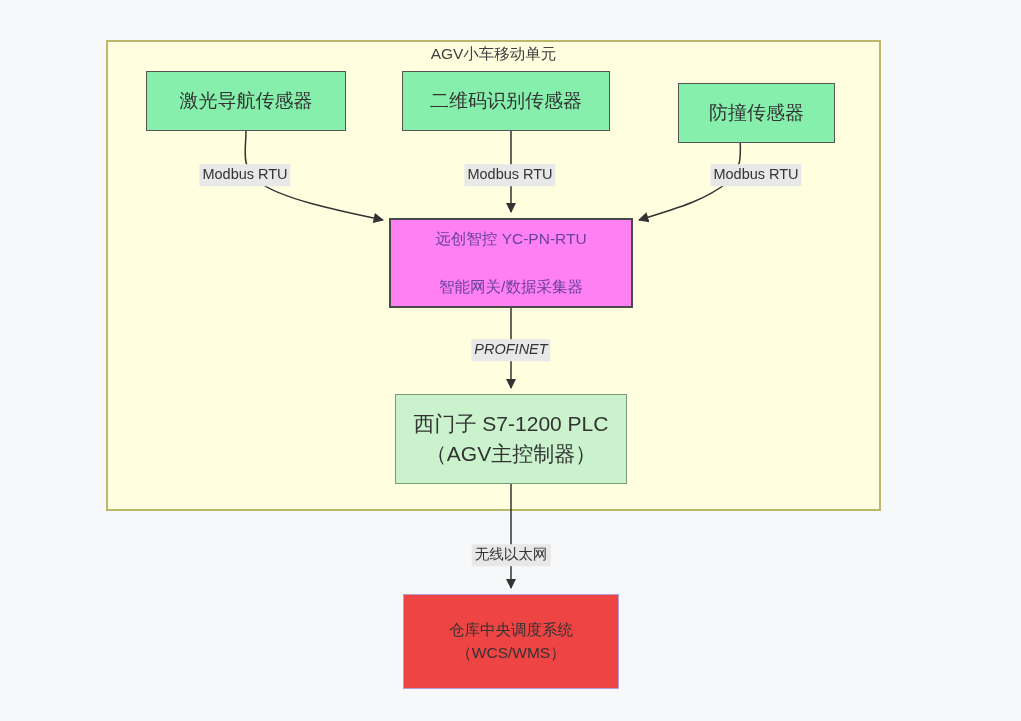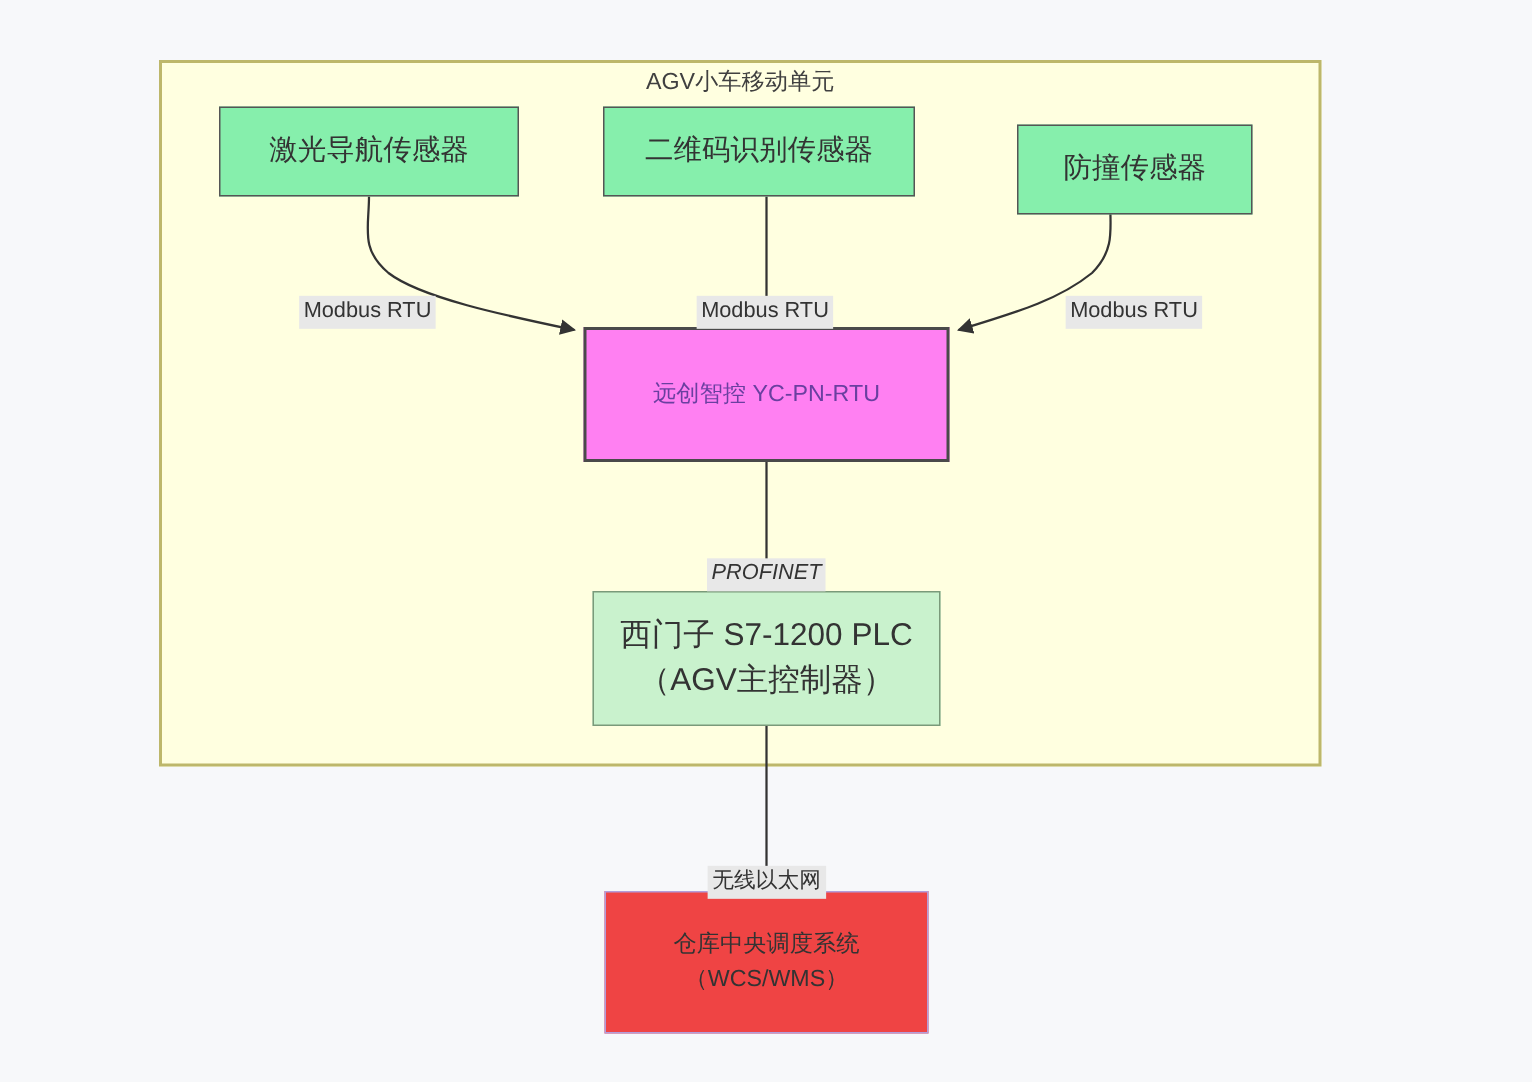--- a/index.html
+++ b/index.html
@@ -102,21 +102,20 @@
   
   .edge-label {
     position: absolute;
     background: #e8e8e8;
     color: #333333;
     font-size: 14.5px;
     line-height: 1.35;
     padding: 1px 3px;
     white-space: nowrap;
     transform: translate(-50%, -50%);
-    margin-top: 33px;
   }
   #lbl-modbus-1 { left: 245px; top: 175px; }
   #lbl-modbus-2 { left: 510px; top: 175px; }
   #lbl-modbus-3 { left: 756px; top: 175px; }
   #lbl-profinet { left: 511px; top: 350px; font-style: italic; }
   #lbl-wireless { left: 511px; top: 555px; }
 </style>
 </head>
 <body>
 
@@ -151,20 +150,21 @@
   <div class="node sensor" id="node-qr">
     <span class="line">二维码识别传感器</span>
   </div>
 
   <div class="node sensor" id="node-collision">
     <span class="line">防撞传感器</span>
   </div>
 
   <div class="node gateway" id="node-gateway">
     <span class="line">远创智控 YC-PN-RTU</span>
+    <span class="line">智能网关/数据采集器</span>
   </div>
 
   <div class="node plc" id="node-plc">
     <span class="line">西门子 S7-1200 PLC</span>
     <span class="line">（AGV主控制器）</span>
   </div>
 
   <div class="node wcs" id="node-wcs">
     <span class="line">仓库中央调度系统</span>
     <span class="line">（WCS/WMS）</span>

